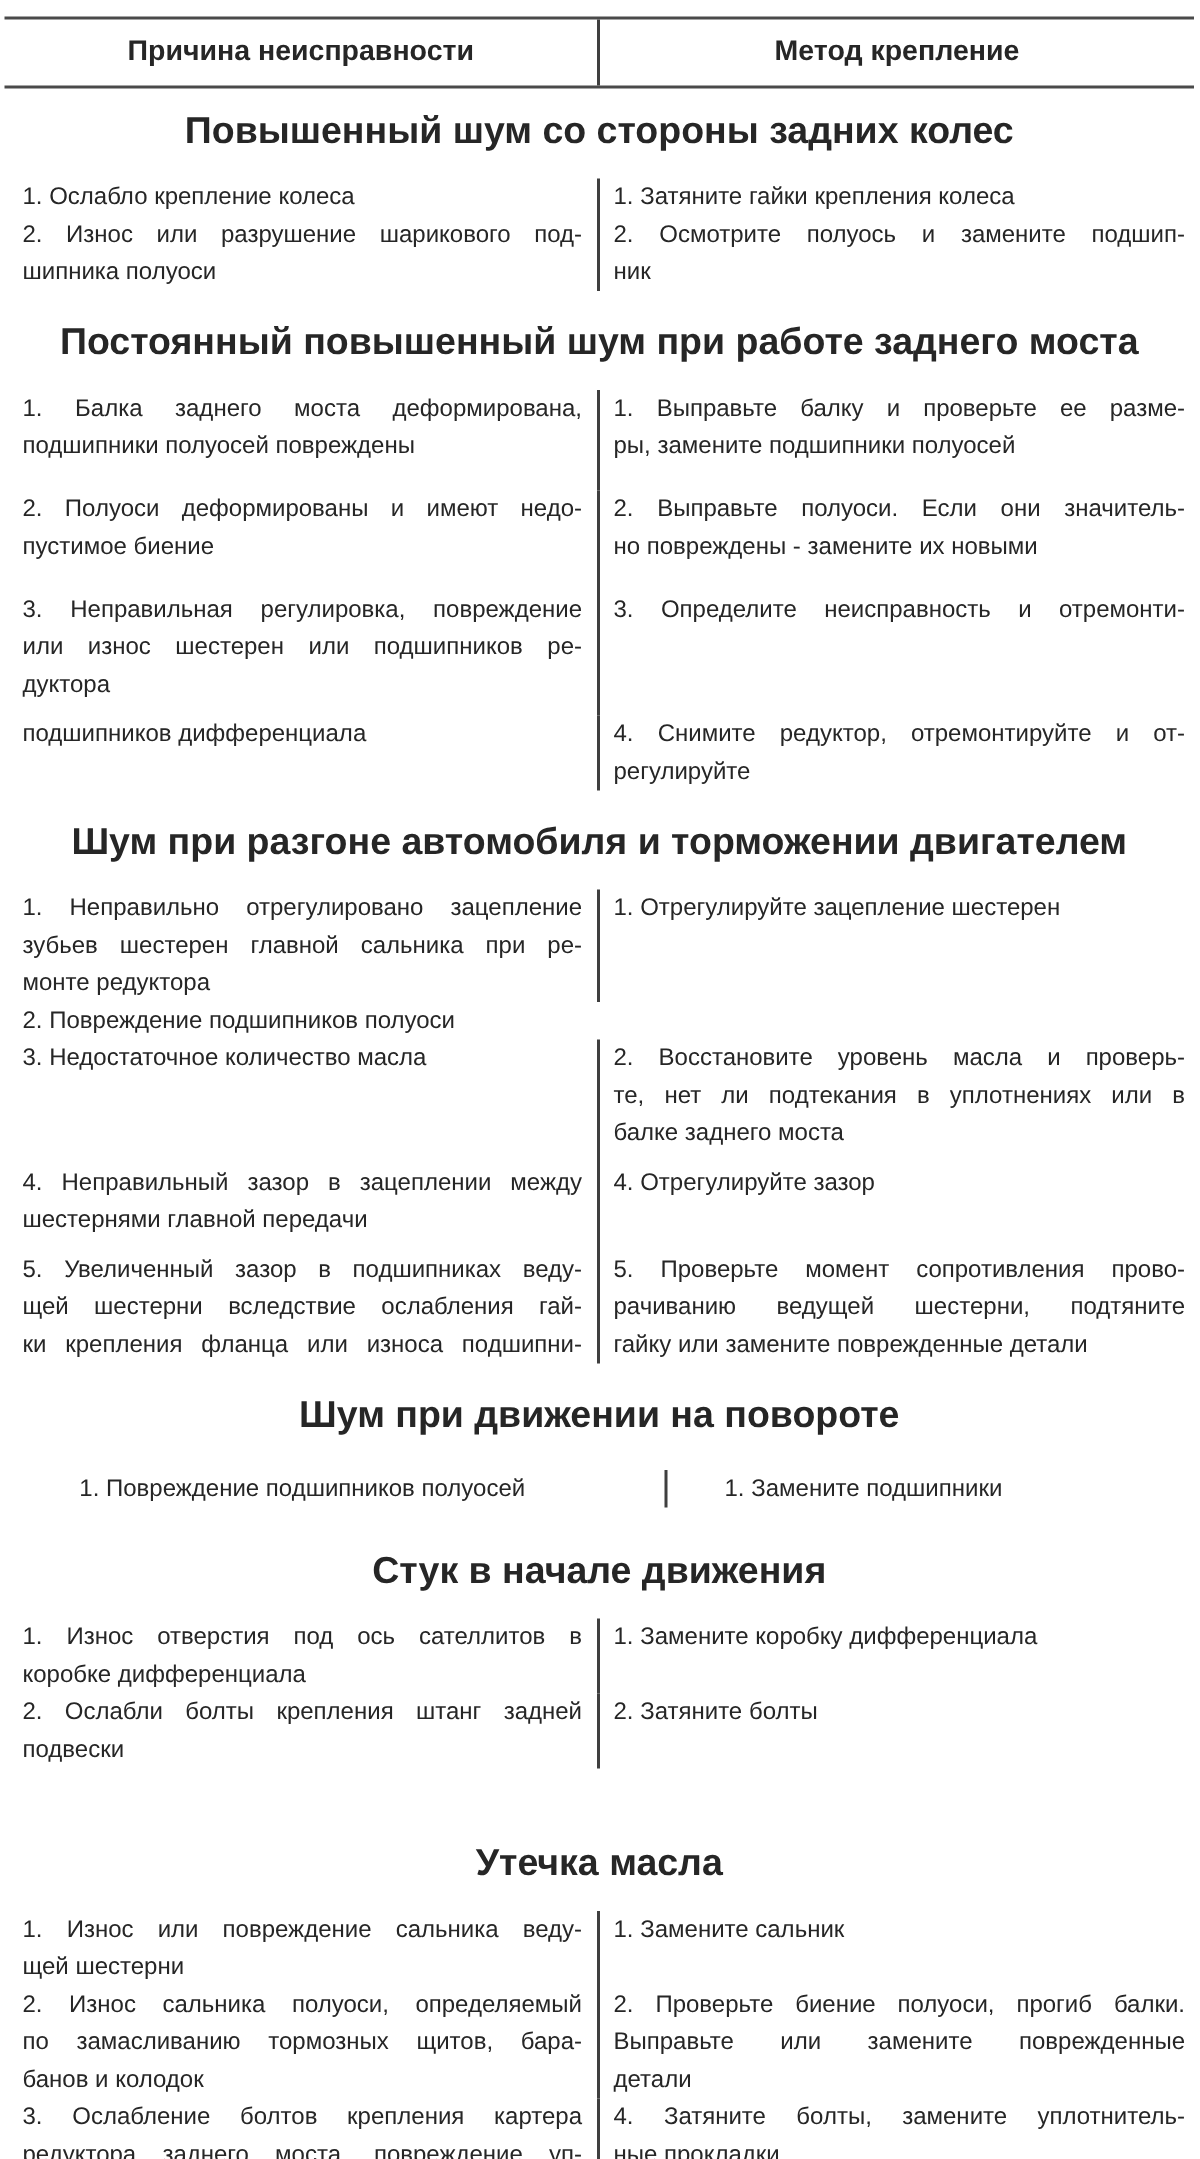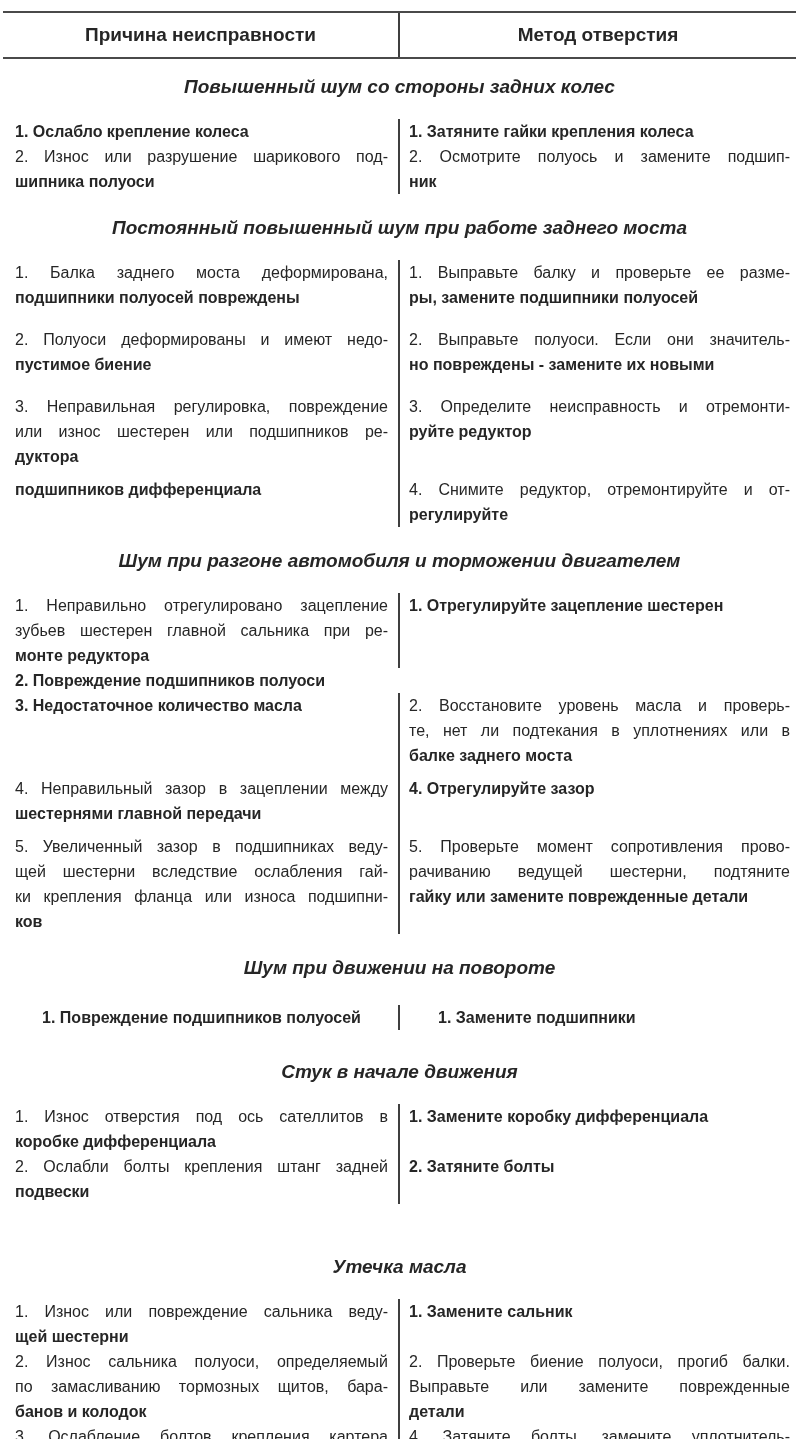--- a/index.html
+++ b/index.html
@@ -33,23 +33,22 @@
     text-align: center;
     font-weight: bold;
     font-size: 19px;
     padding: 9px 4px 10px 4px;
   }
   .hcell.right { border-left: 2px solid #3f3f3f; }
 
   
   .heading {
     text-align: center;
-    font-style: italic;
     font-weight: bold;
-    font-size: 19px;
+    font-size: 25px;
     line-height: 26px;
     margin: 15px 0 14px 0;
   }
   .sections > .section:nth-child(6) > .heading { margin-top: 44px; }
 
   
   .block { padding: 5px 0 6px 0; }
   .row {
     display: grid;
     grid-template-columns: 395px 1fr;
@@ -59,38 +58,38 @@
     border-left: 2px solid #3f3f3f;
     padding: 0 6px 0 9px;
   }
   .cell.gap-lg { padding-bottom: 17px; }
   .cell.gap-sm { padding-bottom: 8px; }
 
   .line {
     text-align: justify;
     text-align-last: justify;
   }
-  .line.last { text-align-last: left; font-weight: bold; }
+  .line.last { text-align-last: left; }
 
   
   .row.center { padding: 5px 0 8px 0; }
   .row.center .cell.left .line { text-align: right; text-align-last: center; }
-  .row.center .cell.right { padding-left: 38px; }
+  .row.center .cell.right { padding-left: 38px; margin-left: 45px; }
   .row.center .cell.right .line { text-align: left; text-align-last: left; }
 </style>
 </head>
 <body>
 
 <div class="page">
 
   <div class="rule top"></div>
 
   <div class="thead">
     <div class="hcell left">Причина неисправности</div>
-    <div class="hcell right">Метод отверстия</div>
+    <div class="hcell right">Метод крепление</div>
   </div>
 
   <div class="sections">
       <div class="section">
         <div class="heading">Повышенный шум со стороны задних колес</div>
         <div class="block">
           <div class="row">
             <div class="cell left">
               <div class="line last">1. Ослабло крепление колеса</div>
             </div>
@@ -134,21 +133,20 @@
             </div>
           </div>
           <div class="row">
             <div class="cell left gap-sm">
               <div class="line">3. Неправильная регулировка, повреждение</div>
               <div class="line">или износ шестерен или подшипников ре-</div>
               <div class="line last">дуктора</div>
             </div>
             <div class="cell right gap-sm">
               <div class="line">3. Определите неисправность и отремонти-</div>
-              <div class="line last">руйте редуктор</div>
             </div>
           </div>
           <div class="row">
             <div class="cell left">
               <div class="line last">подшипников дифференциала</div>
             </div>
             <div class="cell right">
               <div class="line">4. Снимите редуктор, отремонтируйте и от-</div>
               <div class="line last">регулируйте</div>
             </div>
@@ -190,21 +188,20 @@
             </div>
             <div class="cell right gap-sm">
               <div class="line last">4. Отрегулируйте зазор</div>
             </div>
           </div>
           <div class="row">
             <div class="cell left">
               <div class="line">5. Увеличенный зазор в подшипниках веду-</div>
               <div class="line">щей шестерни вследствие ослабления гай-</div>
               <div class="line">ки крепления фланца или износа подшипни-</div>
-              <div class="line last">ков</div>
             </div>
             <div class="cell right">
               <div class="line">5. Проверьте момент сопротивления прово-</div>
               <div class="line">рачиванию ведущей шестерни, подтяните</div>
               <div class="line last">гайку или замените поврежденные детали</div>
             </div>
           </div>
         </div>
       </div>
       <div class="section">

